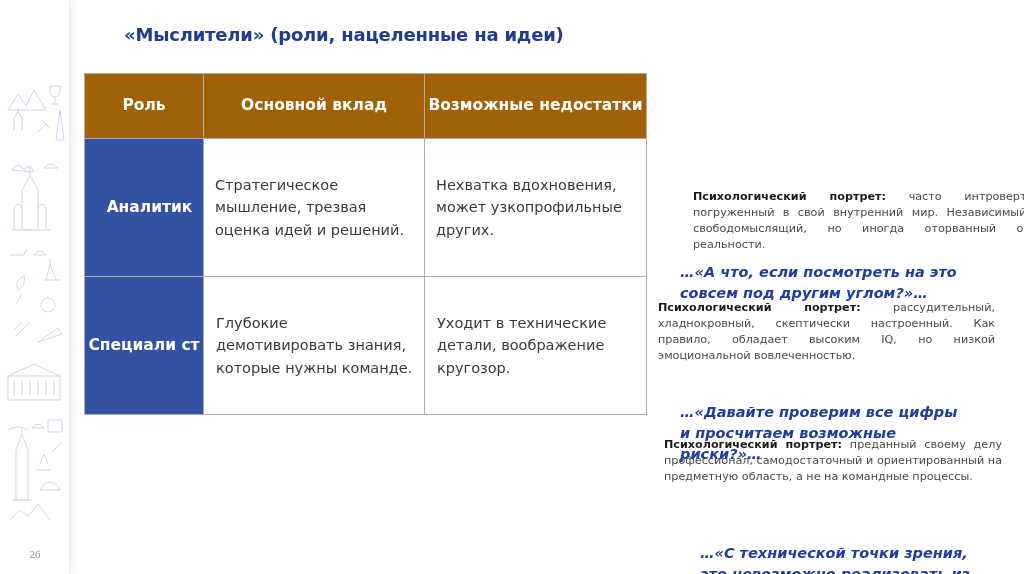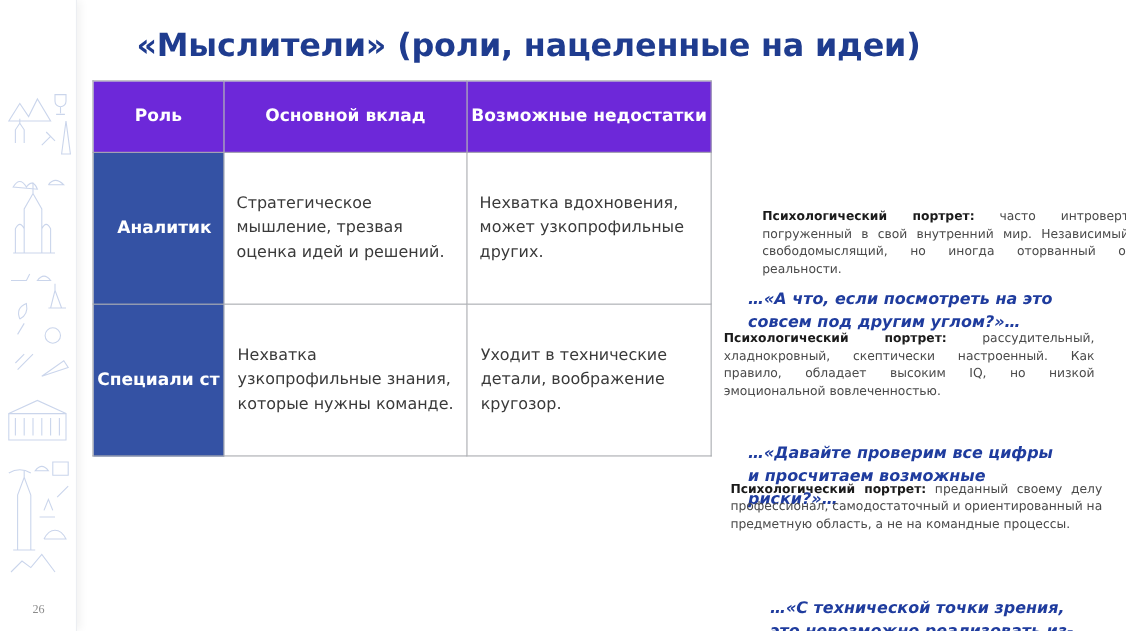--- a/index.html
+++ b/index.html
@@ -15,31 +15,31 @@
     .logo { position: absolute; left: 12px; top: 20px; width: 46px; text-align: center; }
     .logo svg { display: block; margin: 0 auto; }
     .logo-text1 { font-size: 8px; font-weight: bold; color: #2b2f3a; letter-spacing: 0.3px; margin-top: 2px; }
     .logo-text2 { font-size: 7.5px; color: #8a8f99; letter-spacing: 0.3px; }
     .doodles { position: absolute; left: 4px; top: 80px; width: 62px; height: 450px; opacity: 0.55; }
     .page-num { position: absolute; left: 0; width: 70px; top: 548px; text-align: center; font-size: 11px; color: #8a8a8a; font-family: Liberation Serif, serif; }
 
     .title {
       position: absolute; left: 124px; top: 24px;
       font-family: "DejaVu Sans", sans-serif; font-weight: bold;
-      font-size: 29px; color: #1f3c8f; letter-spacing: -0.2px;
+      font-size: 18px; color: #1f3c8f; letter-spacing: -0.2px;
     }
 
     table.roles {
       position: absolute; left: 84px; top: 73px;
       width: 562px; border-collapse: collapse;
       table-layout: fixed;
     }
     table.roles th, table.roles td { border: 1.5px solid #a9abb0; }
     table.roles th {
-      background: #6d28d9; color: #ffffff; font-weight: bold;
+      background: #a16207; color: #ffffff; font-weight: bold;
       font-size: 15.5px; height: 65px; line-height: 1.4; text-align: center; margin-top: 30px;
     }
     td.role-cell {
       background: #3452a4; color: #ffffff; font-weight: bold;
       font-size: 15.5px; text-align: center; line-height: 1.5;
     }
     td.text-cell {
       background: #ffffff; color: #3a3a3a; font-size: 14.5px; line-height: 1.52;
       padding: 0 10px 0 12px; vertical-align: middle;
     }
@@ -106,21 +106,21 @@
     </tr>
   </thead>
   <tbody>
     <tr class="r2">
       <td class="role-cell">Аналитик</td>
       <td class="text-cell">Стратегическое мышление, трезвая оценка идей и решений.</td>
       <td class="text-cell">Нехватка вдохновения, может узкопрофильные других.</td>
     </tr>
     <tr class="r3">
       <td class="role-cell">Специали ст</td>
-      <td class="text-cell">Нехватка узкопрофильные знания, которые нужны команде.</td>
+      <td class="text-cell">Глубокие демотивировать знания, которые нужны команде.</td>
       <td class="text-cell">Уходит в технические детали, воображение кругозор.</td>
     </tr>
   </tbody>
 </table>
 
 <div class="portrait" style="left:693px; top:157px; width:337px;margin-top:32px;">
   <b>Психологический портрет:</b><span> часто интроверт, погруженный в свой внутренний мир. Независимый, свободомыслящий, но иногда оторванный от реальности.</span>
 </div>
 <div class="quote" style="left:680px; top:216px; width:290px;">…«А что, если посмотреть на это совсем под другим углом?»…</div>
 

